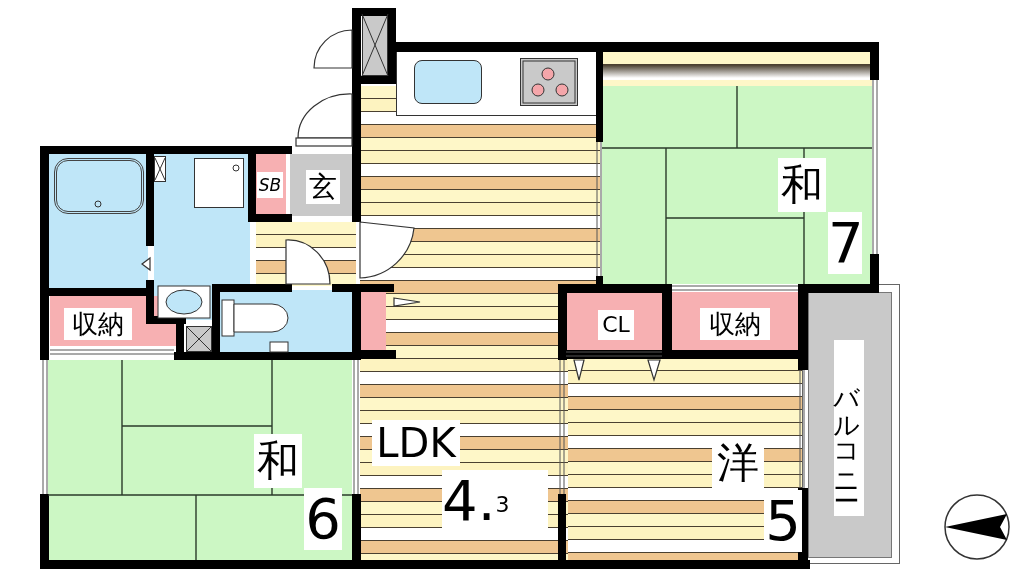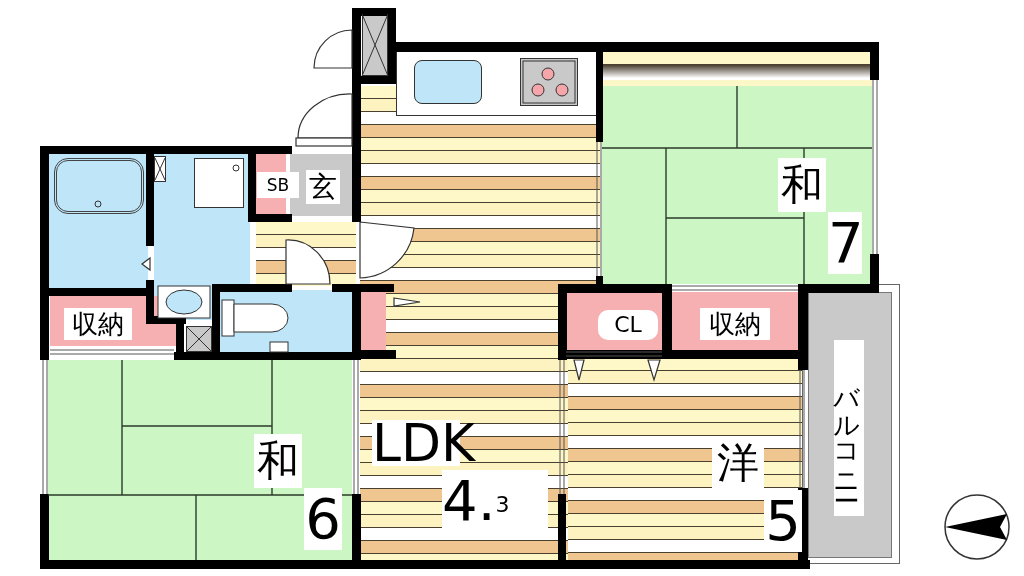--- a/index.html
+++ b/index.html
@@ -187,32 +187,32 @@
       <line x1="566" y1="356" x2="662" y2="356"></line>
   </g>
 
   <g>
     <circle cx="977" cy="527" r="32" fill="#fff" stroke="#333" stroke-width="1.5"></circle>
     <path d="M945 527 L1007 514 L1000 527 L1007 540 Z" fill="#000"></path>
   </g>
 </svg>
 
 <div class="label" style="left:306px;top:170px;width:34px;height:34px;font-size:28px;line-height:34px;">玄</div>
-<div class="label" style="left:257px;top:172px;width:42px;height:26px;font-size:17px;line-height:26px;">SB</div>
+<div class="label" style="left:257px;top:172px;width:26px;height:26px;font-size:17px;line-height:26px;font-style:italic;">SB</div>
 <div class="label" style="left:64px;top:308px;width:68px;height:32px;font-size:26px;line-height:32px;">収納</div>
-<div class="label" style="left:598px;top:310px;width:60px;height:30px;font-size:22px;line-height:30px;border-radius:10px;">CL</div>
+<div class="label" style="left:598px;top:310px;width:36px;height:30px;font-size:22px;line-height:30px;">CL</div>
 <div class="label" style="left:700px;top:308px;width:70px;height:32px;font-size:26px;line-height:32px;">収納</div>
 
 <div class="label" style="left:778px;top:158px;width:48px;height:54px;font-size:42px;line-height:54px;">和</div>
 <div class="label" style="left:828px;top:212px;width:34px;height:62px;font-size:56px;line-height:62px;">7</div>
 
 <div class="label" style="left:254px;top:434px;width:48px;height:54px;font-size:42px;line-height:54px;">和</div>
 <div class="label" style="left:304px;top:488px;width:38px;height:62px;font-size:56px;line-height:62px;">6</div>
 
-<div class="label" style="left:372px;top:420px;width:88px;height:46px;font-size:52px;line-height:46px;">LDK</div>
+<div class="label" style="left:372px;top:420px;width:88px;height:46px;font-size:40px;line-height:46px;">LDK</div>
 <div class="label" style="left:442px;top:470px;width:106px;height:62px;font-size:56px;line-height:62px;text-align:left;">
   <span>4.</span><span style="font-size:22px;vertical-align:top;position:relative;top:4px;">3</span>
 </div>
 
 <div class="label" style="left:712px;top:436px;width:52px;height:54px;font-size:42px;line-height:54px;">洋</div>
 <div class="label" style="left:764px;top:490px;width:38px;height:62px;font-size:56px;line-height:62px;">5</div>
 
 <div class="label" style="left:834px;top:340px;width:30px;height:176px;font-size:26px;line-height:34px;writing-mode:vertical-rl;text-orientation:upright;">バルコニー</div>
 
 </body></html>

